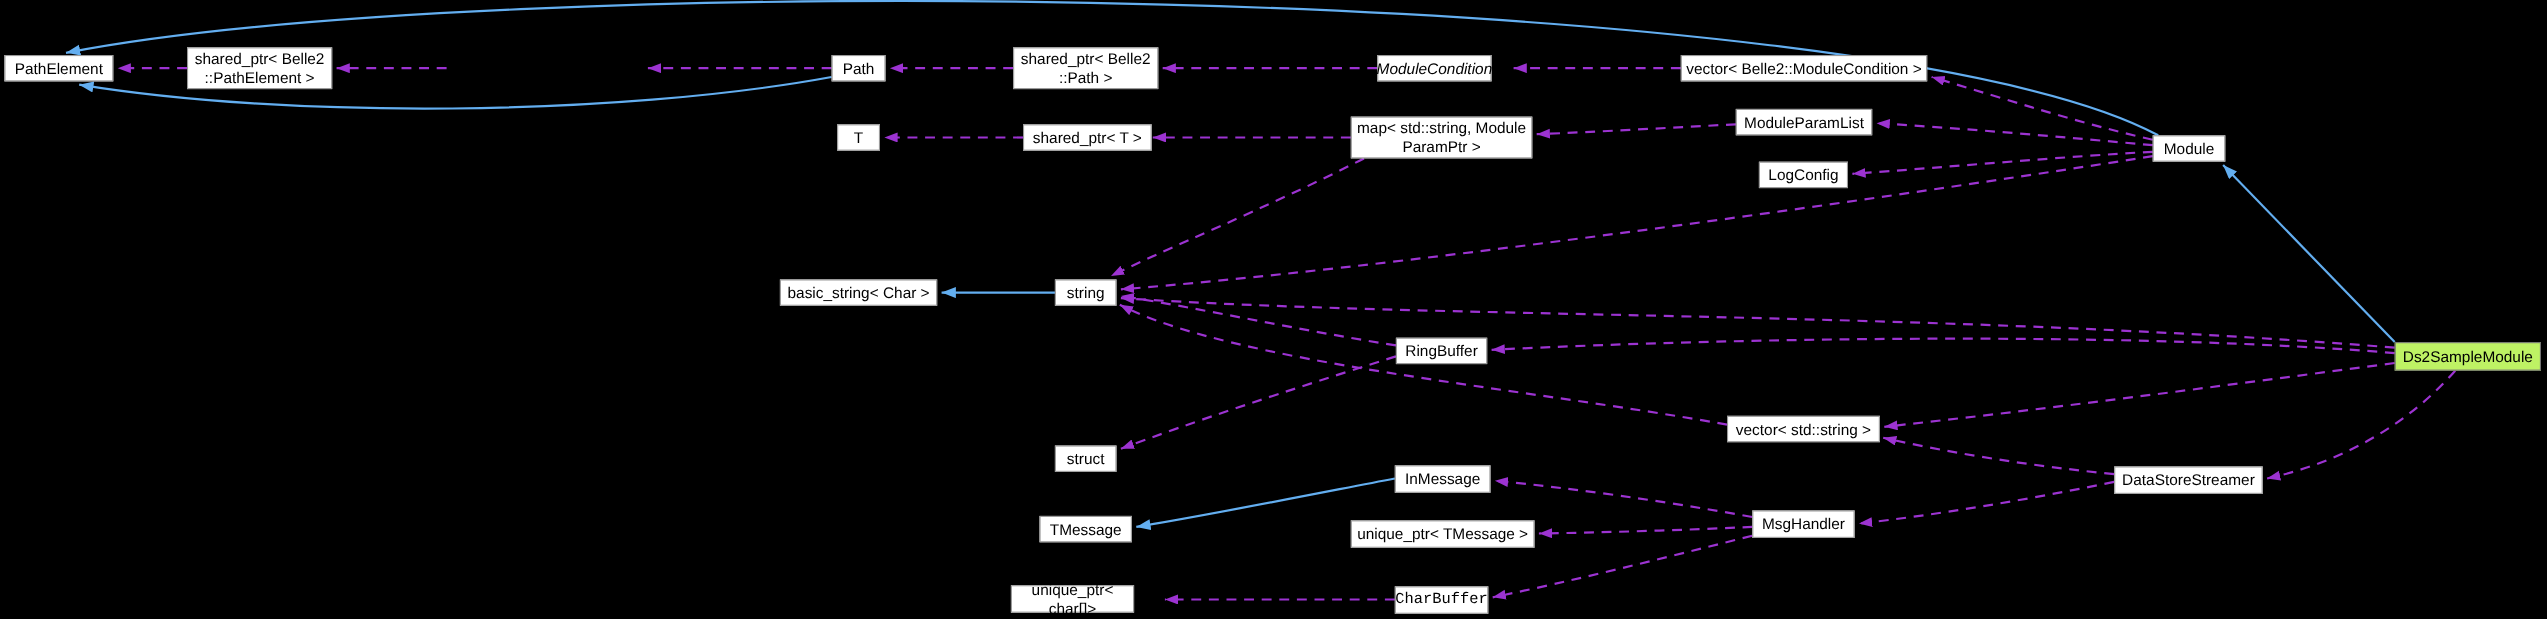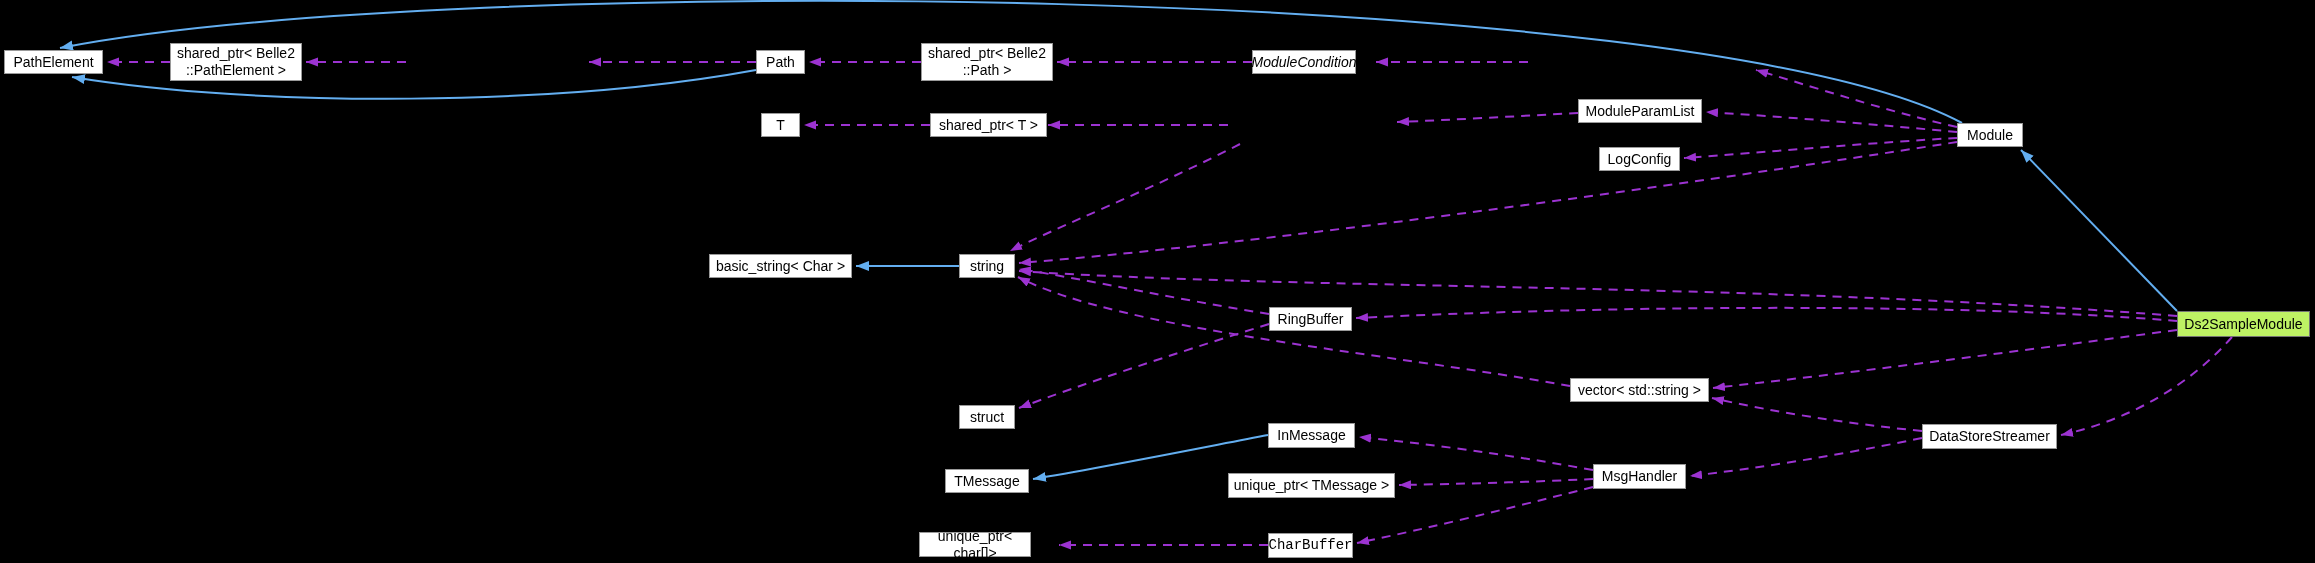--- a/index.html
+++ b/index.html
@@ -61,22 +61,25 @@
       </g>
   </svg>
   <div id="node-layer">
       <div class="node" style="left: 4px; top: 50px; width: 99px; height: 24px;">PathElement</div>
       <div class="node" style="left: 170px; top: 43px; width: 132px; height: 38px;">shared_ptr&lt; Belle2
 ::PathElement &gt;</div>
       <div class="node" style="left: 756px; top: 50px; width: 49px; height: 24px;">Path</div>
       <div class="node" style="left: 921px; top: 43px; width: 132px; height: 38px;">shared_ptr&lt; Belle2
 ::Path &gt;</div>
       <div class="node" style="left: 1252px; top: 50px; width: 104px; height: 24px; font-style: italic;">ModuleCondition</div>
+      <div class="node" style="left: 1528px; top: 50px; width: 224px; height: 24px;">vector&lt; Belle2::ModuleCondition &gt;</div>
       <div class="node" style="left: 761px; top: 113px; width: 39px; height: 24px;">T</div>
       <div class="node" style="left: 930px; top: 113px; width: 117px; height: 24px;">shared_ptr&lt; T &gt;</div>
+      <div class="node" style="left: 1228px; top: 106px; width: 165px; height: 38px;">map&lt; std::string, Module
+ParamPtr &gt;</div>
       <div class="node" style="left: 1578px; top: 99px; width: 124px; height: 24px;">ModuleParamList</div>
       <div class="node" style="left: 1599px; top: 147px; width: 81px; height: 24px;">LogConfig</div>
       <div class="node" style="left: 1957px; top: 123px; width: 66px; height: 24px;">Module</div>
       <div class="node" style="left: 709px; top: 254px; width: 143px; height: 24px;">basic_string&lt; Char &gt;</div>
       <div class="node" style="left: 959px; top: 254px; width: 56px; height: 24px;">string</div>
       <div class="node" style="left: 1269px; top: 307px; width: 83px; height: 24px;">RingBuffer</div>
       <div class="node" style="left: 1570px; top: 378px; width: 139px; height: 24px;">vector&lt; std::string &gt;</div>
       <div class="node" style="left: 959px; top: 405px; width: 56px; height: 24px;">struct</div>
       <div class="node" style="left: 945px; top: 469px; width: 84px; height: 24px;">TMessage</div>
       <div class="node" style="left: 1268px; top: 423px; width: 87px; height: 25px;">InMessage</div>

